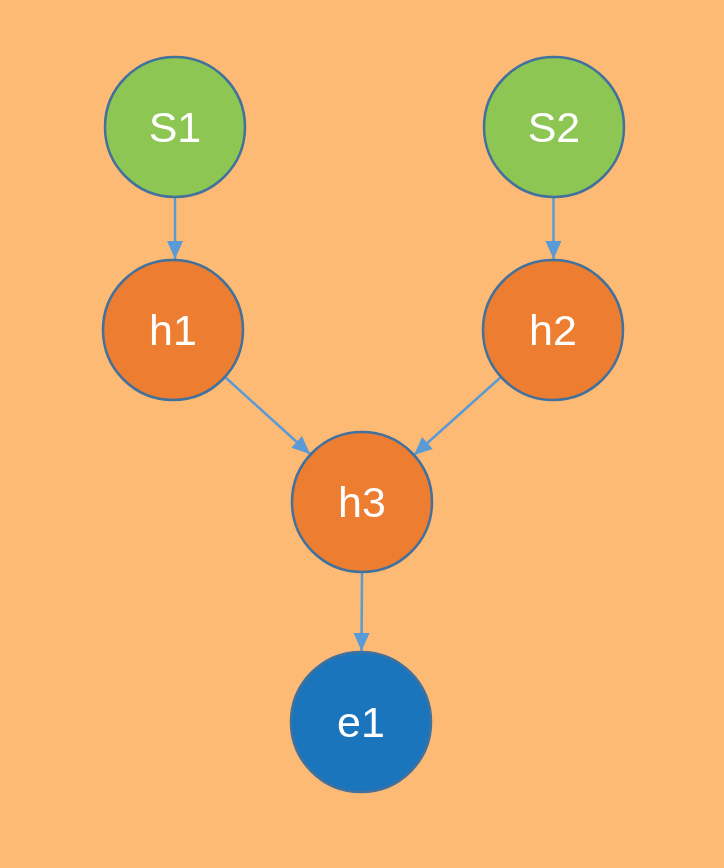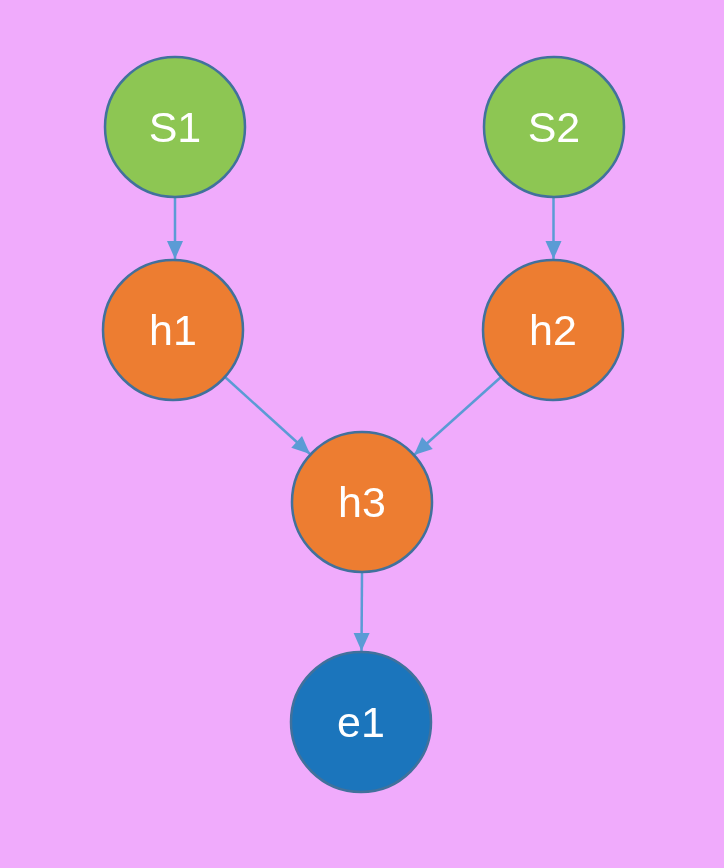--- a/index.html
+++ b/index.html
@@ -8,21 +8,21 @@
     background: #ffffff;
     width: 724px;
     height: 868px;
     overflow: hidden;
     font-family: "Liberation Sans", sans-serif;
   }
   .canvas-wrap {
     position: relative;
     width: 724px;
     height: 868px;
-    background: #f0abfc;
+    background: #fdba74;
   }
   svg {
     display: block;
   }
   .node-label {
     font-family: "Liberation Sans", sans-serif;
     font-size: 43px;
     text-anchor: middle;
     pointer-events: none;
   }

